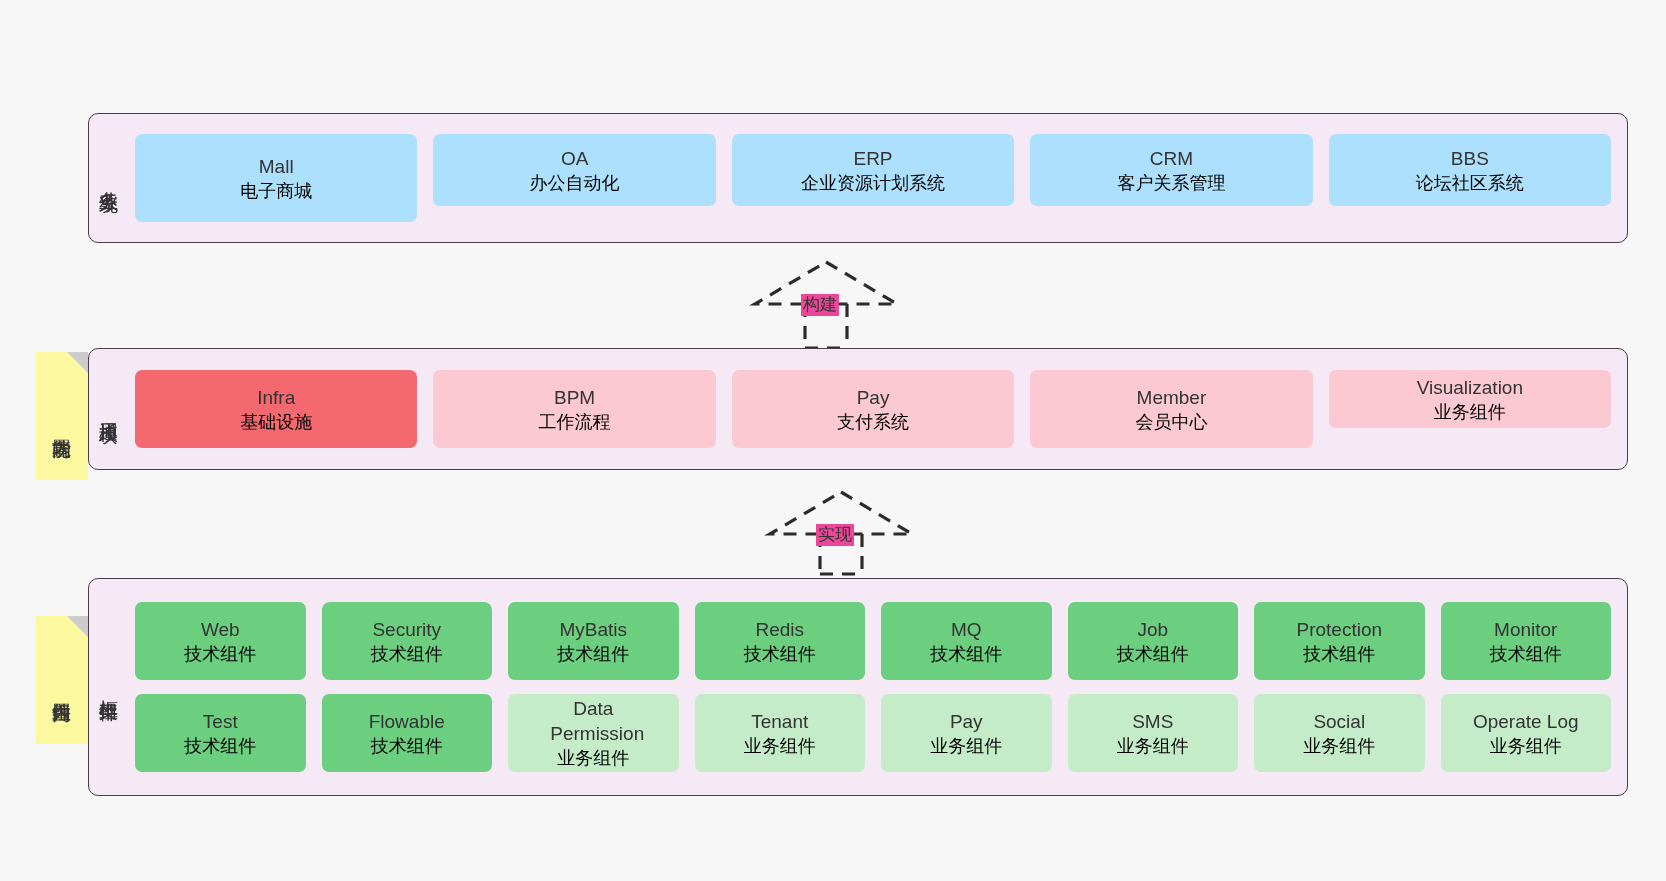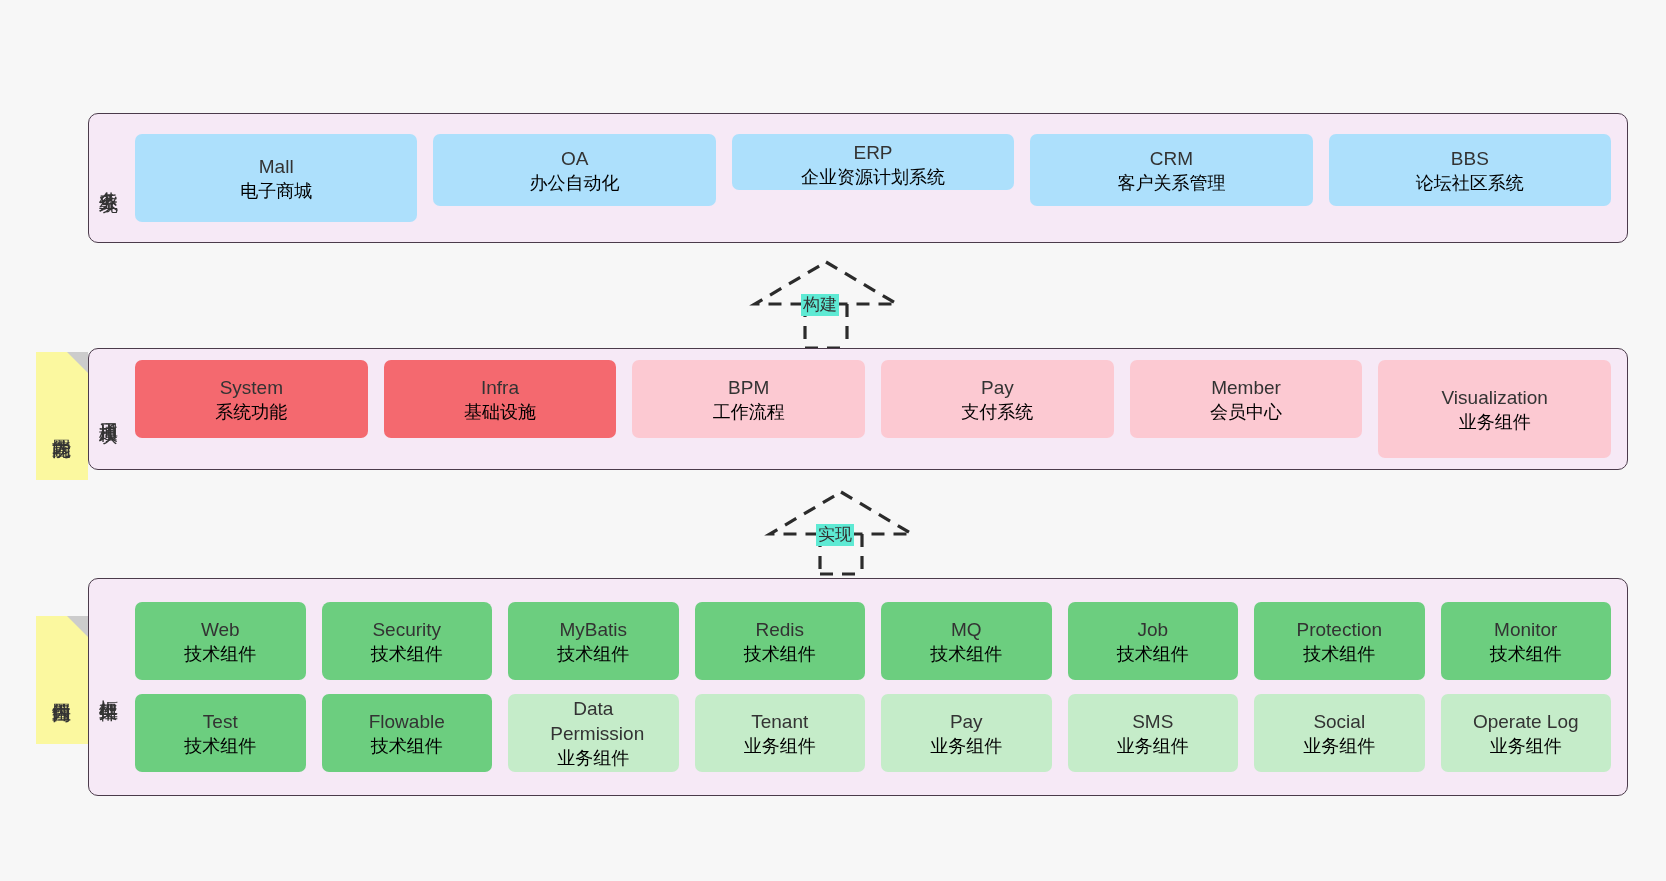--- a/index.html
+++ b/index.html
@@ -95,21 +95,21 @@
   }
 
   
   .arrow{position:absolute;}
   .arrow svg{display:block;overflow:visible;}
   .arrow-label{
     position:absolute;
     font-size:17px;
     line-height:22px;
     color:#333;
-    background:#5eead4;
+    background:#ec4899;
     padding:0 2px;
     white-space:nowrap;
   }
 </style>
 </head>
 <body>
 
 <div id="stage">
 
   <div class="layer" id="layer-0" style="left:88px;top:113px;width:1540px;height:130px;">
@@ -117,21 +117,21 @@
     <div class="layer-body">
       <div class="row">
         <div class="cell c-blue" style="height:88px;">
           <span class="t1">Mall</span>
           <span class="t2">电子商城</span>
         </div>
         <div class="cell c-blue" style="height:72px;">
           <span class="t1">OA</span>
           <span class="t2">办公自动化</span>
         </div>
-        <div class="cell c-blue" style="height:56px;justify-content:space-between;">
+        <div class="cell c-blue" style="height:72px;">
           <span class="t1">ERP</span>
           <span class="t2">企业资源计划系统</span>
         </div>
         <div class="cell c-blue" style="height:72px;">
           <span class="t1">CRM</span>
           <span class="t2">客户关系管理</span>
         </div>
         <div class="cell c-blue" style="height:72px;">
           <span class="t1">BBS</span>
           <span class="t2">论坛社区系统</span>
@@ -154,40 +154,36 @@
   <div class="note" style="left:36px;top:352px;width:52px;height:128px;">
     <span class="fold"></span>
     <span>内置功能</span>
   </div>
 
   <div class="layer" id="layer-1" style="left:88px;top:348px;width:1540px;height:122px;">
     <div class="layer-title">通用模块</div>
     <div class="layer-body">
       <div class="row">
         <div class="cell c-red" style="height:78px;">
-          <span class="t1">System</span>
-          <span class="t2">系统功能</span>
-        </div>
-        <div class="cell c-red" style="height:78px;">
           <span class="t1">Infra</span>
           <span class="t2">基础设施</span>
         </div>
         <div class="cell c-pink" style="height:78px;">
           <span class="t1">BPM</span>
           <span class="t2">工作流程</span>
         </div>
         <div class="cell c-pink" style="height:78px;">
           <span class="t1">Pay</span>
           <span class="t2">支付系统</span>
         </div>
         <div class="cell c-pink" style="height:78px;">
           <span class="t1">Member</span>
           <span class="t2">会员中心</span>
         </div>
-        <div class="cell c-pink" style="height:98px;">
+        <div class="cell c-pink" style="height:58px;">
           <span class="t1">Visualization</span>
           <span class="t2">业务组件</span>
         </div>
       </div>
     </div>
   </div>
 
   <div class="arrow" style="left:770px;top:488px;width:150px;height:88px;">
     <svg width="150" height="88" viewBox="0 0 150 88">
       <path d="M71 4 L142 46 L0 46 Z" fill="none" stroke="#2b2b2b" stroke-width="3.2" stroke-dasharray="13,9" stroke-linecap="butt"></path>

